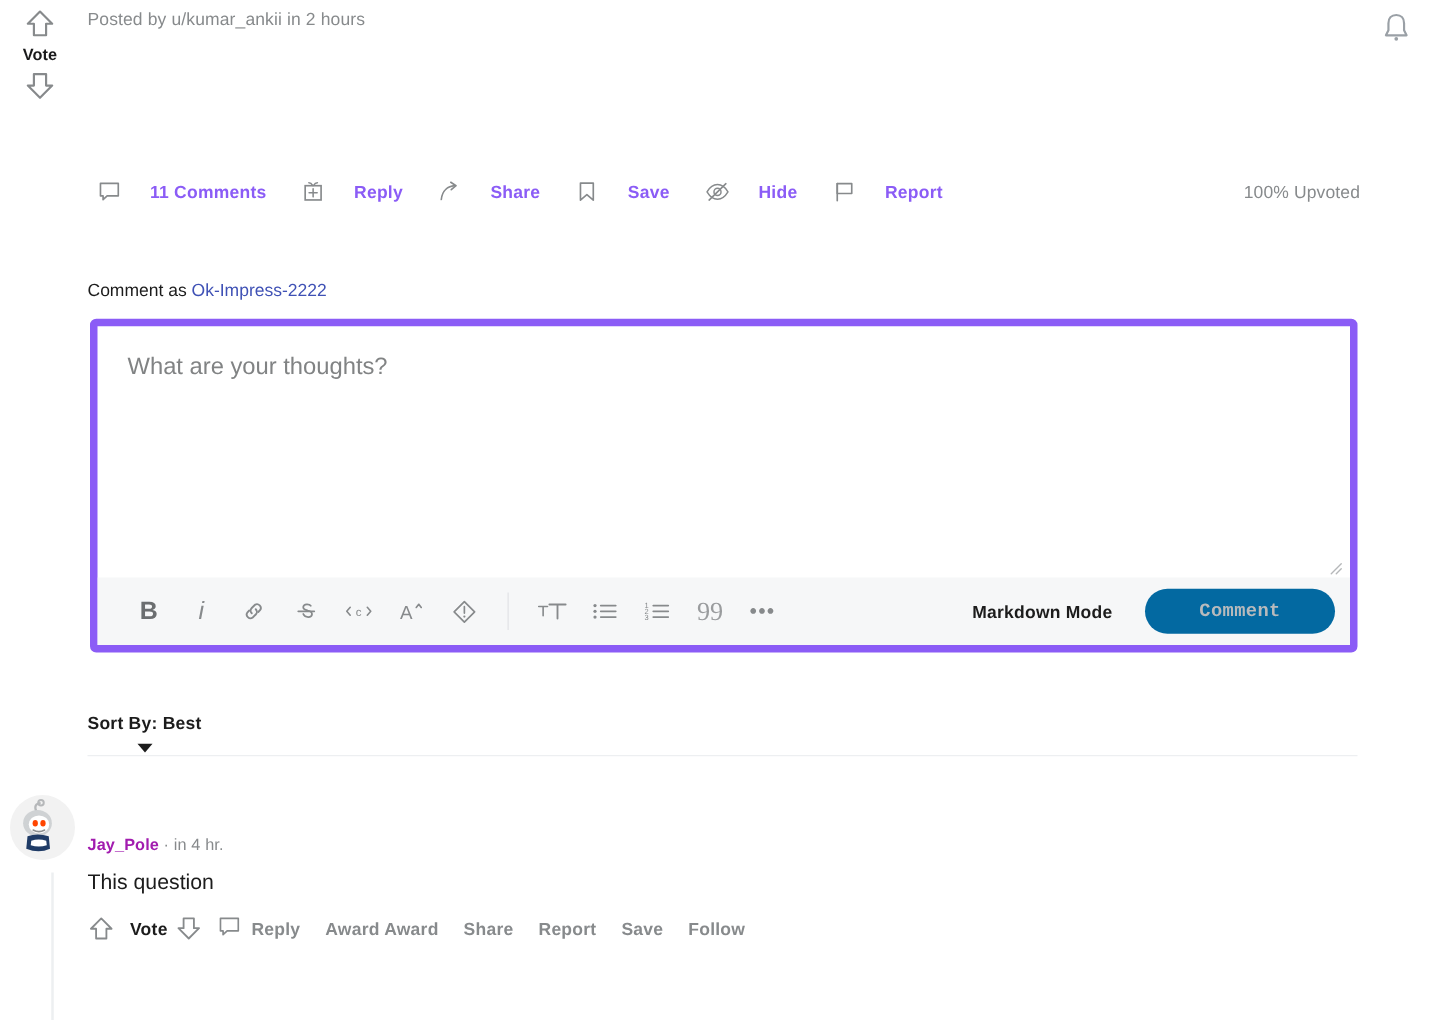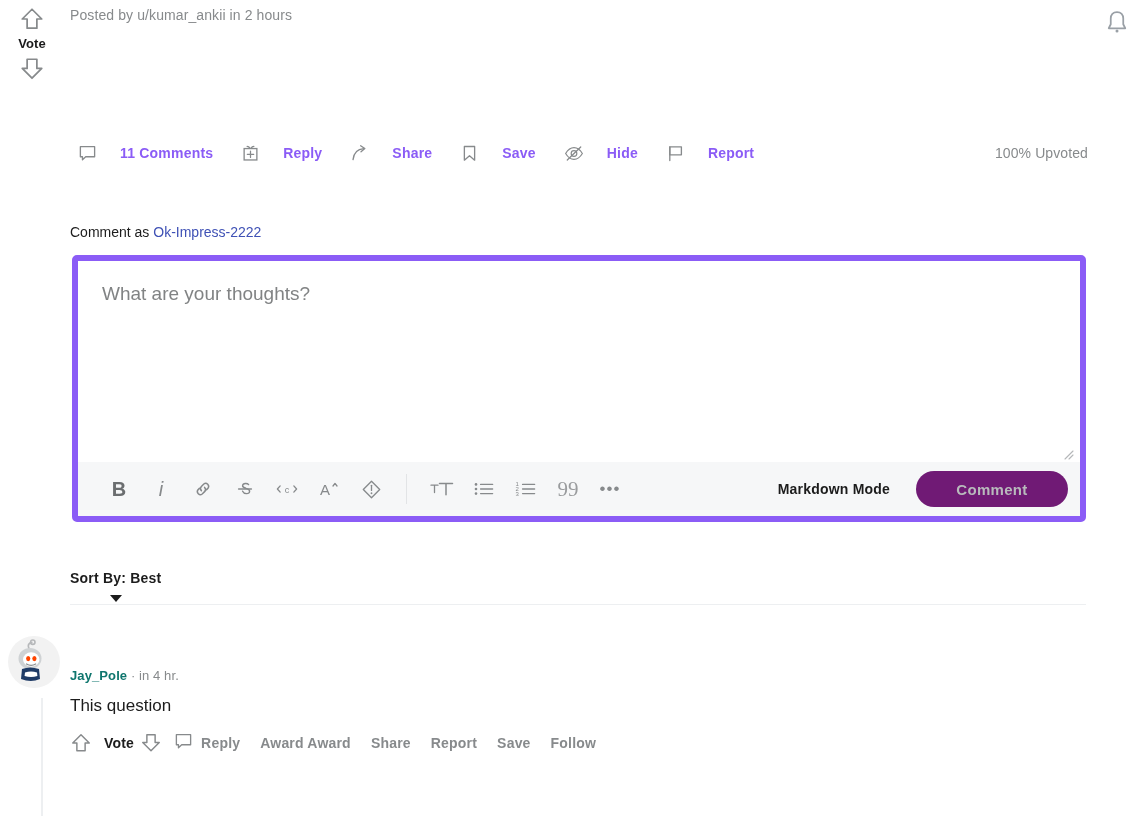--- a/index.html
+++ b/index.html
@@ -143,25 +143,25 @@
   .markdown-mode {
     margin-left: auto;
     font-size: 14px; font-weight: bold;
     color: #1c1c1c;
     letter-spacing: .2px;
     cursor: pointer;
     white-space: nowrap;
   }
   .comment-submit {
     margin-left: 26px;
-    background: #701a75;
+    background: #0369a1;
     color: #b8babc;
     border: 0; border-radius: 18px;
     height: 36px; width: 152px;
-    font-family: Liberation Sans, sans-serif;
+    font-family: Liberation Mono, monospace;
     font-size: 15px; font-weight: bold;
     letter-spacing: .3px;
     cursor: pointer;
   }
 
   
   .sort-by {
     position: absolute;
     left: 70px; top: 570px;
     font-size: 14px; font-weight: bold;
@@ -199,21 +199,21 @@
     width: 2px; height: 118px;
     background: #edeff1;
   }
   .comment-body { margin-left: 62px; }
   .comment-meta {
     font-size: 13px;
     color: #878a8c;
     padding-top: 32px;
     letter-spacing: .1px;
   }
-  .comment-meta .author { color: #0f766e; font-weight: bold; }
+  .comment-meta .author { color: #a21caf; font-weight: bold; }
   .comment-text {
     margin-top: 13px;
     font-size: 17px;
     color: #1c1c1c;
   }
   .comment-actions {
     margin-top: 16px;
     display: flex; align-items: center;
     gap: 0px;
     color: #878a8c;

